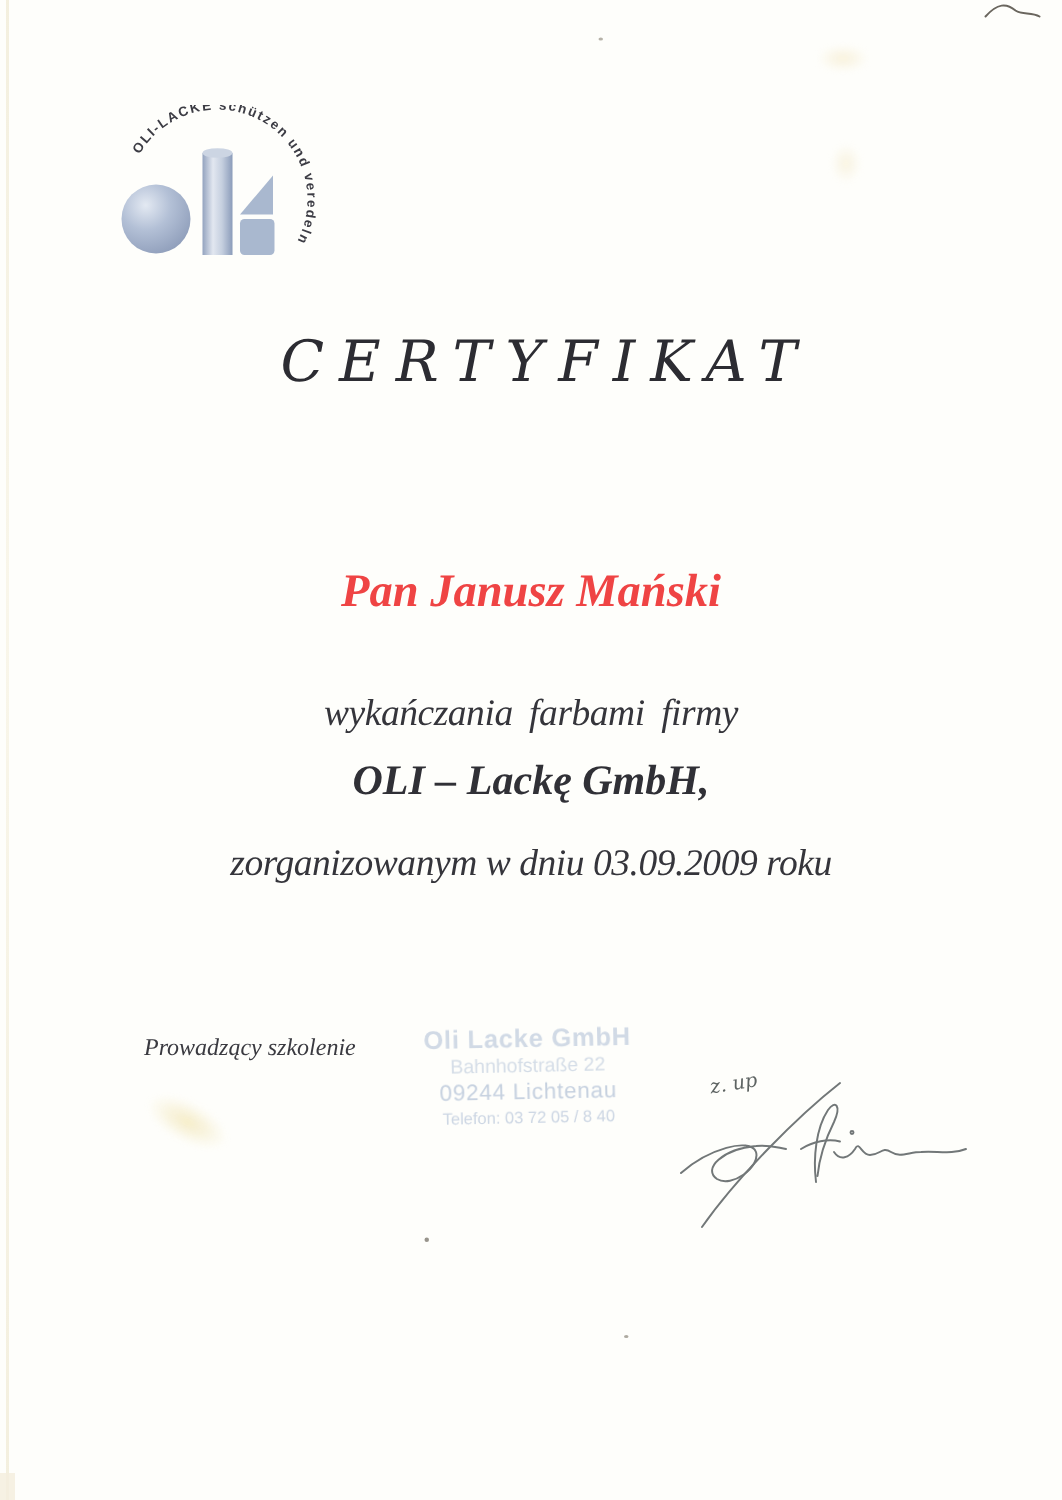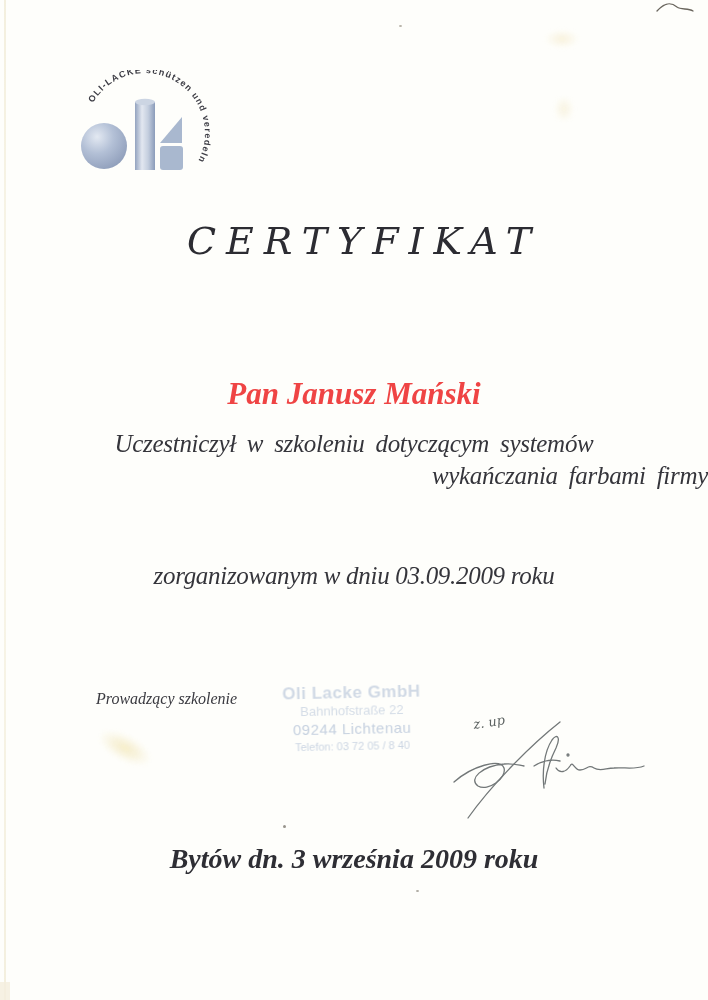--- a/index.html
+++ b/index.html
@@ -23,21 +23,21 @@
   .speck.c{left:416px;top:890px;width:3px;height:2px;background:#aeaaa1;}
 
   
   .txt{position:absolute;left:0;width:708px;text-align:center;font-style:italic;color:#35353b;}
   .title{top:219px;font-family:"DejaVu Serif",serif;font-size:38px;font-weight:500;
          letter-spacing:10px;padding-left:10px;color:#2c2c32;}
   .intro{top:315px;font-size:24px;letter-spacing:-0.3px;}
   .recipient{top:360px;font-size:31px;font-weight:bold;color:#ef4444;margin-top:16px;}
   .bodyline{font-size:25px;letter-spacing:-0.3px;word-spacing:5px;}
   .body1{top:430px;}
-  .body2{top:462px;text-align:right;}
+  .body2{top:462px;}
   .company{top:505px;font-size:28px;font-weight:bold;color:#303036;}
   .event1{top:562px;font-size:25px;letter-spacing:-0.3px;}
   .event2{top:592px;font-size:25px;letter-spacing:-0.3px;word-spacing:4px;}
   .dateline{top:843px;font-size:28px;font-weight:bold;color:#2e2e34;}
 
   .label-left{position:absolute;left:96px;top:690px;font-style:italic;font-size:16px;color:#3a3a40;text-align:center;}
   .label-right{position:absolute;left:476px;top:693px;font-style:italic;font-size:15px;color:#3a3a40;}
 
   
   .stamp{position:absolute;left:256px;top:682px;width:192px;text-align:center;
@@ -90,22 +90,22 @@
     </text>
     <circle cx="36" cy="76" r="23" fill="url(#sph)"></circle>
     <rect x="67" y="32" width="20" height="68" fill="url(#cyl)"></rect>
     <ellipse cx="77" cy="32" rx="10" ry="3.2" fill="#ccd5e3"></ellipse>
     <polygon points="114,47 114,73 92,73" fill="#a9b8cf"></polygon>
     <rect x="92" y="76" width="23" height="24" rx="3" fill="#a9b8cf"></rect>
   </svg>
 
   <div class="txt title">CERTYFIKAT</div>
   <div class="txt recipient">Pan Janusz Mański</div>
-  <div class="txt bodyline body1">Uczestniczył w szkoleniu dotyczącym systemów</div>
   <div class="txt bodyline body2">wykańczania farbami firmy</div>
+  <div class="txt company">OLI – Lackę GmbH,</div>
   <div class="txt event1">zorganizowanym w dniu 03.09.2009 roku</div>
 
   <div class="label-left">Prowadzący szkolenie</div>
 
   <div class="stamp">
     <div class="s1">Oli Lacke GmbH</div>
     <div class="s2">Bahnhofstraße 22</div>
     <div class="s3">09244 Lichtenau</div>
     <div class="s4">Telefon: 03 72 05 / 8 40</div>
   </div>
@@ -116,15 +116,14 @@
       <path d="M 20,108 C 44,74 84,34 112,12"></path>
       <path d="M 6,72 C 24,56 52,48 56,58 C 59,68 40,82 30,76 C 20,69 34,56 56,54 C 64,53 70,55 76,56"></path>
       <path d="M 96,78 C 94,62 96,42 104,30 C 109,23 113,27 108,38 C 102,50 98,64 97,74"></path>
       <path d="M 86,56 C 94,51 104,49 112,51"></path>
       <path d="M 108,58 C 112,64 118,62 122,56 C 125,50 126,60 132,60 C 139,60 140,54 146,58 C 152,62 158,58 166,58 C 176,57 186,60 196,56"></path>
       <circle cx="120" cy="45" r="1"></circle>
     </g>
     <text x="26" y="19" transform="rotate(-9 26 19)" font-family="DejaVu Serif, serif" font-style="italic" font-size="13" fill="#5d6362">z. up</text>
   </svg>
 
-  <div class="txt dateline">Bytów dn. 3 września 2009 roku</div>
 
 </div>
 
 </body></html>

